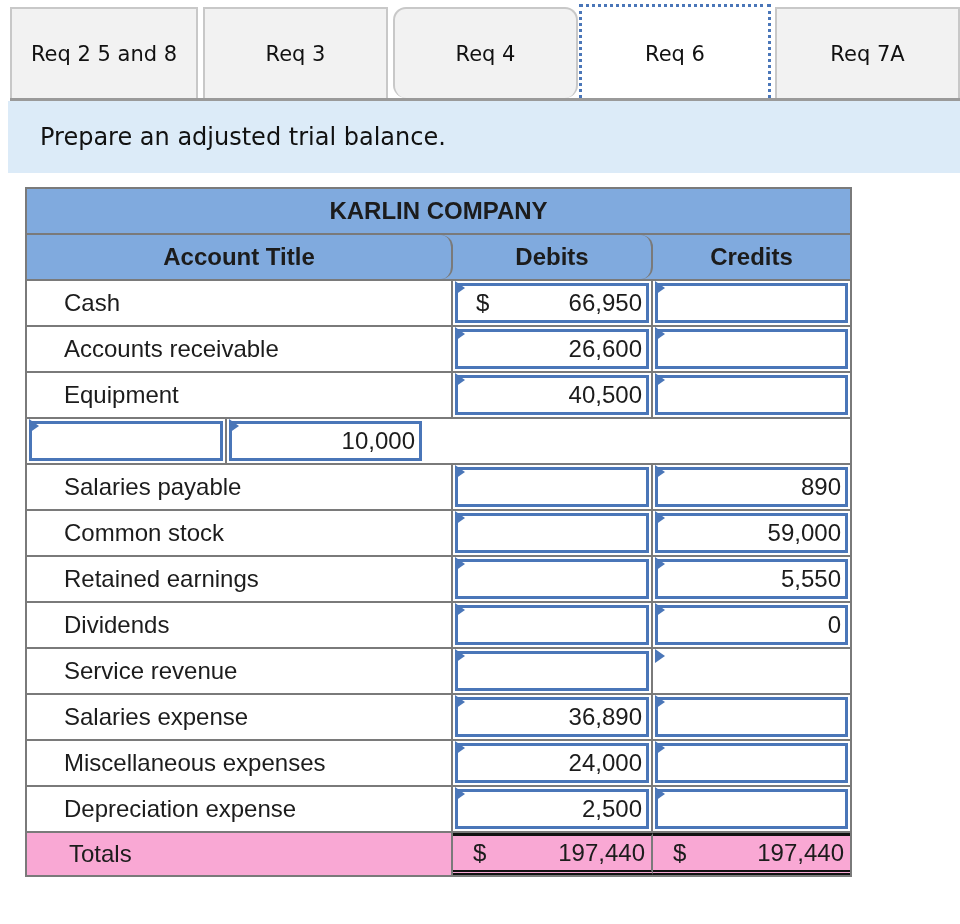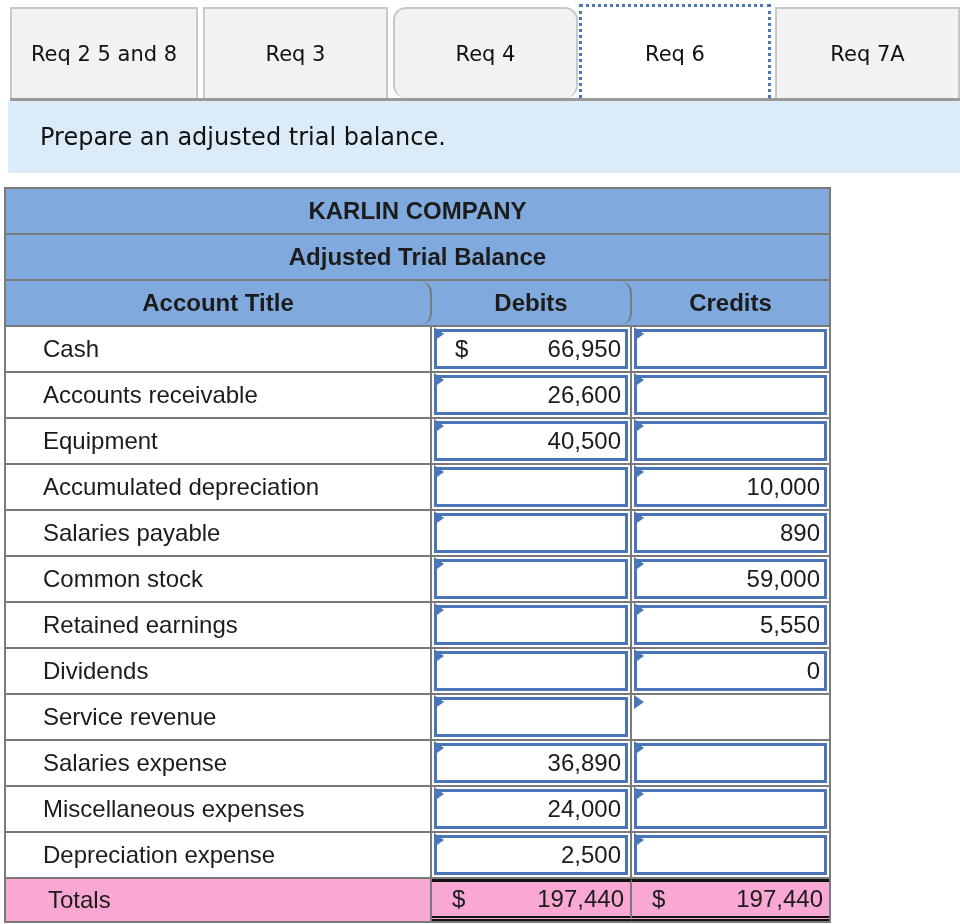--- a/index.html
+++ b/index.html
@@ -14,21 +14,21 @@
          font-size: 21px; color: #111; cursor: pointer; }
   .tab.active { background: #ffffff; border: 3px dotted #4a76b8; top: -3px; height: 100px; }
   .tabs-line { position: absolute; left: 10px; top: 98px; width: 950px; height: 3px; background: #9a9a9a; }
 
   
   .instr { position: absolute; left: 8px; top: 101px; width: 952px; height: 72px;
            background: #dcebf8; display: flex; align-items: center; }
   .instr span { padding-left: 32px; font-size: 24px; color: #111; }
 
   
-  .tb { position: absolute; left: 4px; top: 187px; width: 827px; }
+  .tb { position: absolute; left: 25px; top: 187px; width: 827px; }
   .hrow { box-sizing: border-box; height: 46px; background: #80aade;
           border: 2px solid #7a7a7a; border-bottom: none;
           display: flex; align-items: center; justify-content: center;
           font-family: "Liberation Sans", sans-serif; font-weight: bold; font-size: 24px; color: #1c1c1c; }
   .colhead { display: flex; height: 46px; box-sizing: border-box; border: 2px solid #7a7a7a; border-bottom: none; background: #80aade; }
   .colhead div { display: flex; align-items: center; justify-content: center;
                  font-family: "Liberation Sans", sans-serif; font-weight: bold; font-size: 24px; color: #1c1c1c; border-radius: 12px; }
   .c1 { width: 426px; box-sizing: border-box; border-right: 2px solid #7a7a7a; }
   .c2 { width: 200px; box-sizing: border-box; border-right: 2px solid #7a7a7a; }
   .c3 { width: 197px; box-sizing: border-box; }
@@ -68,21 +68,20 @@
   <div class="tab" style="left:765px;width:185px;">Req 7A</div>
 </div>
 <div class="tabs-line"></div>
 
 <div class="instr">
   <span>Prepare an adjusted trial balance.</span>
 </div>
 
 <div class="tb">
   <div class="hrow">KARLIN COMPANY</div>
-  <div class="hrow">Adjusted Trial Balance</div>
   <div class="colhead">
     <div class="c1">Account Title</div>
     <div class="c2">Debits</div>
     <div class="c3">Credits</div>
   </div>
 
   <div class="row">
     <div class="c1 title">Cash</div>
     <div class="c2 cell">
       <div class="inp">
@@ -125,21 +124,20 @@
     </div>
     <div class="c3 cell">
       <div class="inp">
           <span></span>
         </div>
       <div class="flag"></div>
     </div>
   </div>
 
   <div class="row">
-    <div class="c1 title">Accumulated depreciation</div>
     <div class="c2 cell">
       <div class="inp">
           <span></span>
         </div>
       <div class="flag"></div>
     </div>
     <div class="c3 cell">
       <div class="inp">
           <span>10,000</span>
         </div>

